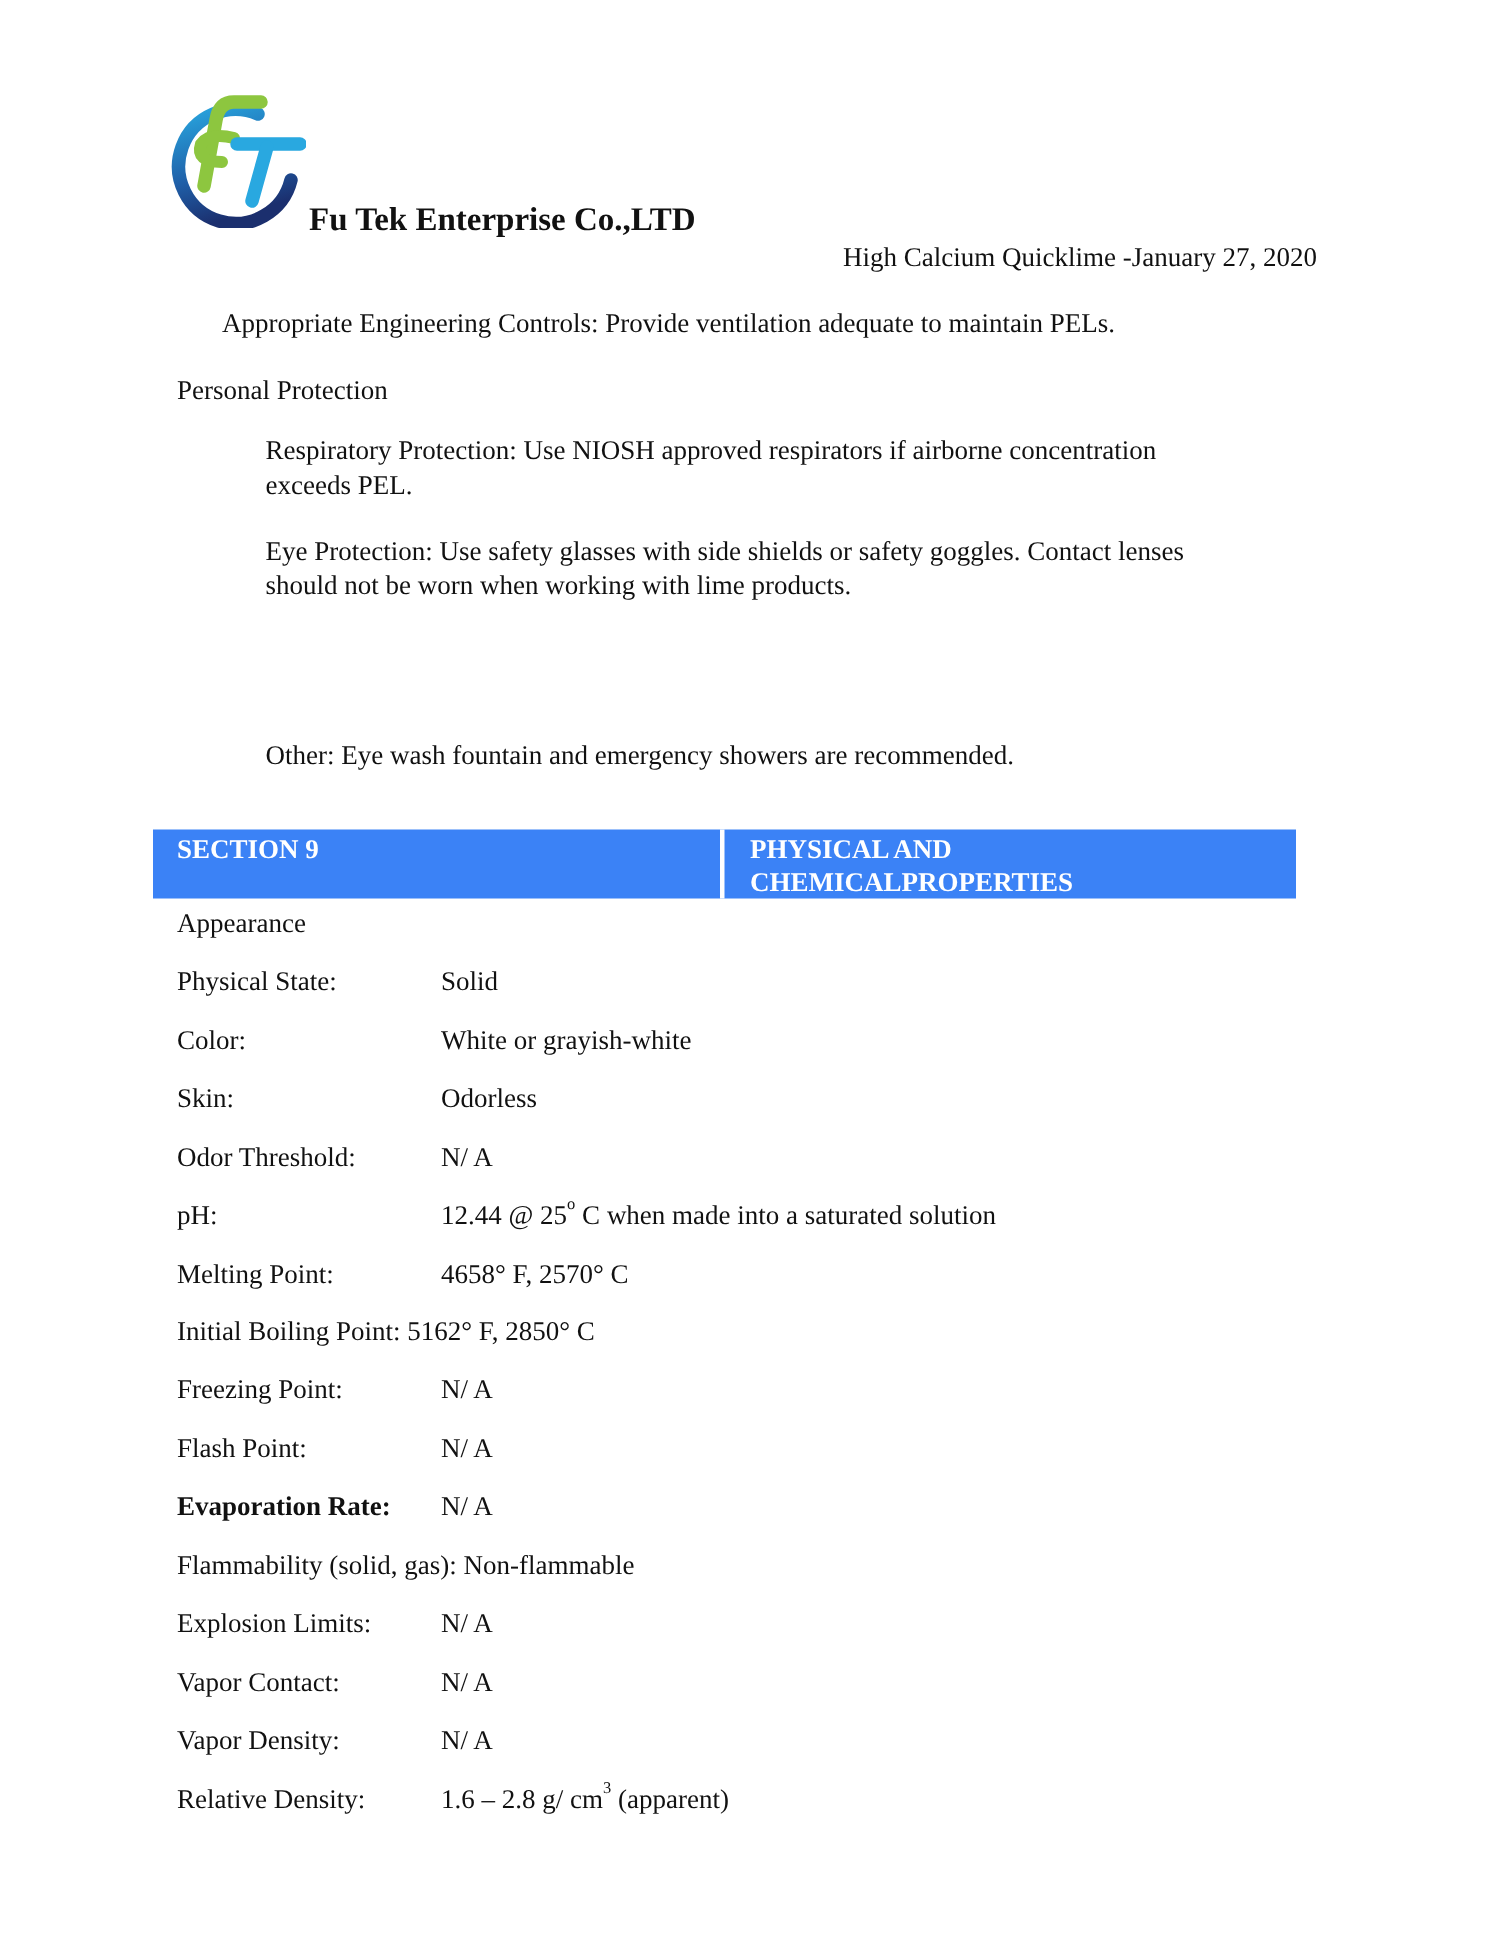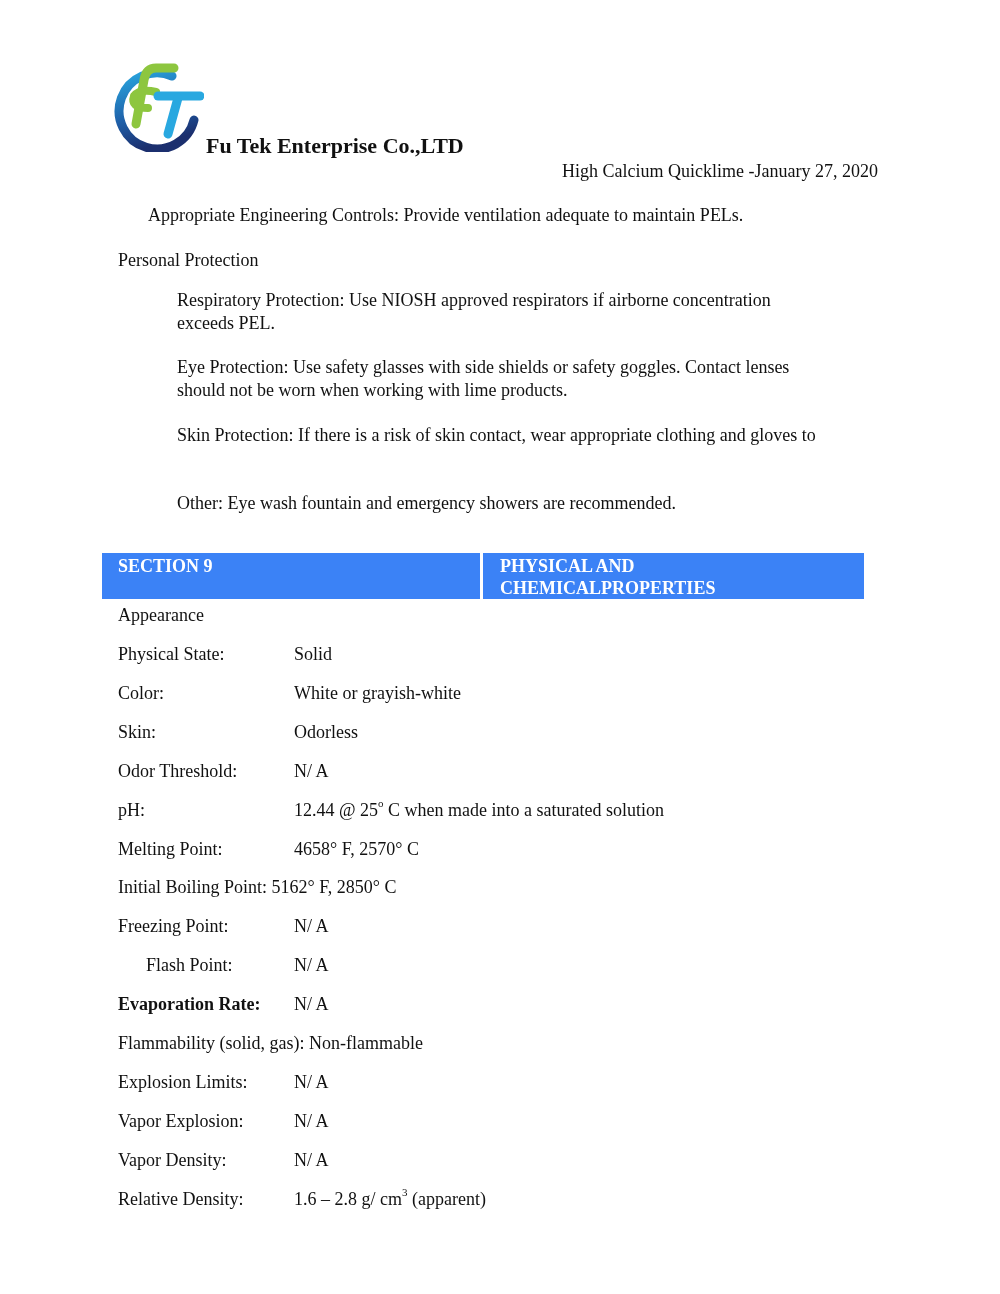--- a/index.html
+++ b/index.html
@@ -45,21 +45,20 @@
 
 <div class="para" style="left:177px; top:289px;">
   <div>Respiratory Protection: Use NIOSH approved respirators if airborne concentration</div>
   <div>exceeds PEL.</div>
 </div>
 <div class="para" style="left:177px; top:356px;">
   <div>Eye Protection: Use safety glasses with side shields or safety goggles. Contact lenses</div>
   <div>should not be worn when working with lime products.</div>
 </div>
 <div class="para" style="left:177px; top:424px;">
-  <div>Skin Protection: If there is a risk of skin contact, wear appropriate clothing and gloves to</div>
 </div>
 <div class="para" style="left:177px; top:492px;">
   <div>Other: Eye wash fountain and emergency showers are recommended.</div>
 </div>
 
 <div class="band">
   <div class="c1"></div>
   <span style="left:16px; top:2px;">SECTION 9</span>
   <span style="left:398px; top:2px;">PHYSICAL AND</span>
   <span style="left:398px; top:24px;">CHEMICALPROPERTIES</span>
@@ -76,26 +75,26 @@
     <div class="row-val" style="top: 722px;">Odorless</div>
     <div class="row-label" style="top: 761px;">Odor Threshold:</div>
     <div class="row-val" style="top: 761px;">N/ A</div>
     <div class="row-label" style="top: 800px;">pH:</div>
     <div class="row-val" style="top: 800px;"><span>12.44 @ 25</span><sup>o</sup><span> C when made into a saturated solution</span></div>
     <div class="row-label" style="top: 839px;">Melting Point:</div>
     <div class="row-val" style="top: 839px;">4658° F, 2570° C</div>
     <div class="row-label" style="top: 877px;">Initial Boiling Point: 5162° F, 2850° C</div>
     <div class="row-label" style="top: 916px;">Freezing Point:</div>
     <div class="row-val" style="top: 916px;">N/ A</div>
-    <div class="row-label" style="top: 955px; margin-left: 28px;">Flash Point:</div>
+    <div class="row-label" style="top: 955px;">Flash Point:</div>
     <div class="row-val" style="top: 955px;">N/ A</div>
     <div class="row-label" style="top: 994px; font-weight: bold;">Evaporation Rate:</div>
     <div class="row-val" style="top: 994px;">N/ A</div>
     <div class="row-label" style="top: 1033px;">Flammability (solid, gas): Non-flammable</div>
     <div class="row-label" style="top: 1072px;">Explosion Limits:</div>
     <div class="row-val" style="top: 1072px;">N/ A</div>
-    <div class="row-label" style="top: 1111px;">Vapor Explosion:</div>
+    <div class="row-label" style="top: 1111px;">Vapor Contact:</div>
     <div class="row-val" style="top: 1111px;">N/ A</div>
     <div class="row-label" style="top: 1150px;">Vapor Density:</div>
     <div class="row-val" style="top: 1150px;">N/ A</div>
     <div class="row-label" style="top: 1189px;">Relative Density:</div>
     <div class="row-val" style="top: 1189px;"><span>1.6 – 2.8 g/ cm</span><sup>3</sup><span> (apparent)</span></div>
   </div>
 
 </body></html>

